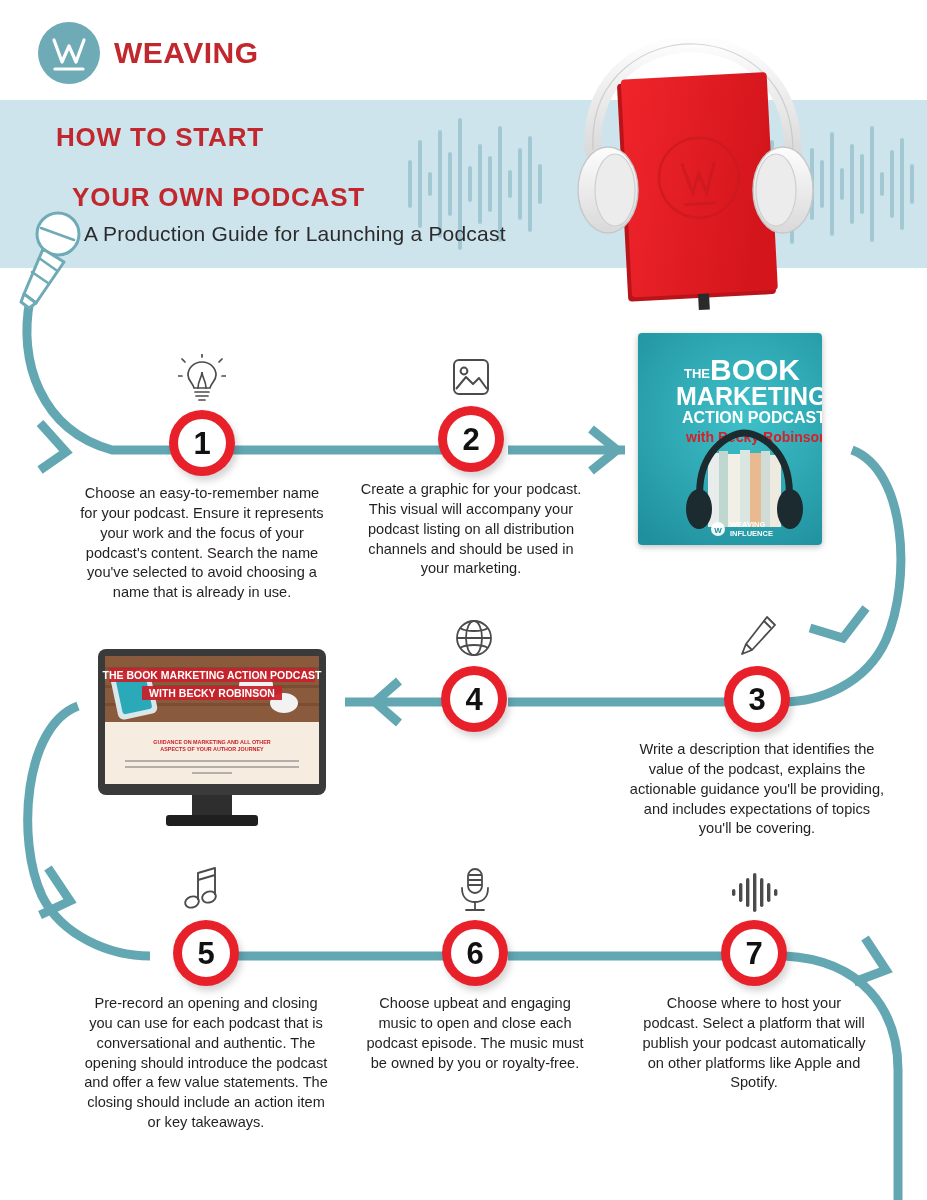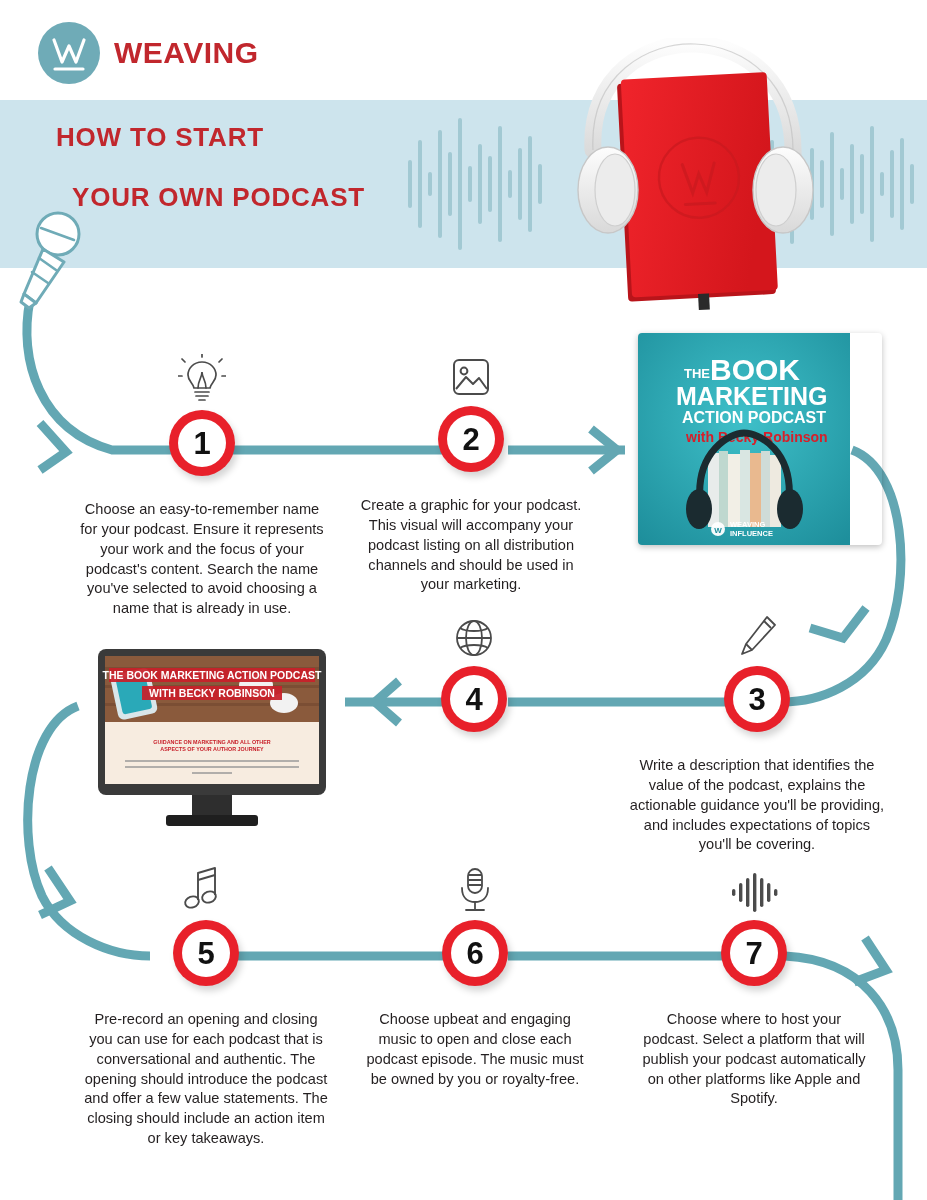--- a/index.html
+++ b/index.html
@@ -23,35 +23,35 @@
   
   .band{position:absolute;left:0;top:100px;width:927px;height:168px;background:#cde4ed;overflow:hidden;}
   .band-wave{position:absolute;left:0;top:0;width:927px;height:168px;opacity:.55;}
   .title-block{position:absolute;left:56px;top:122px;z-index:6;}
   .title-l1,.title-l2{font-weight:bold;font-size:26px;letter-spacing:.8px;color:#c1272d;line-height:1.22;}
   .title-l2{margin-left:16px;margin-top:28px;}
   .subtitle{position:absolute;left:84px;top:222px;font-size:21px;color:#2b2b2b;z-index:6;letter-spacing:.2px;}
 
   
   .hero-img{position:absolute;left:545px;top:38px;width:290px;height:280px;z-index:7;}
-  .cover-img{position:absolute;left:638px;top:333px;width:244px;height:212px;border-radius:4px;overflow:hidden;
+  .cover-img{position:absolute;left:638px;top:333px;width:184px;height:212px;border-radius:4px;overflow:hidden;
      box-shadow:0 2px 6px rgba(0,0,0,.25);z-index:5;}
   .monitor-img{position:absolute;left:88px;top:645px;width:248px;height:190px;z-index:5;}
 
   
   .flow{position:absolute;left:0;top:0;width:927px;height:1200px;z-index:2;}
 
   
   .step{position:absolute;z-index:6;display:flex;flex-direction:column;align-items:center;}
   .step-icon{height:52px;display:flex;align-items:flex-end;justify-content:center;margin-bottom:6px;}
   .badge{width:66px;height:66px;border-radius:50%;background:#e8202a;display:flex;align-items:center;justify-content:center;
      box-shadow:3px 5px 7px rgba(0,0,0,.17);position:relative;}
   .badge-inner{width:48px;height:48px;border-radius:50%;background:#fff;display:flex;align-items:center;justify-content:center;}
   .badge-num{font-size:31px;font-weight:bold;color:#111;line-height:1;}
-  .step-text{margin-top:24px;text-align:center;font-size:14.6px;line-height:1.36;color:#231f20;}
+  .step-text{margin-top:8px;text-align:center;font-size:14.6px;line-height:1.36;color:#231f20;}
 
   .s1{left:78px;top:352px;width:248px;}
   .s2{left:358px;top:348px;width:226px;}
   .s3{left:628px;top:608px;width:258px;}
   .s4{left:360px;top:608px;width:228px;}
   .s5{left:82px;top:862px;width:248px;}
   .s6{left:360px;top:862px;width:230px;}
   .s7{left:638px;top:862px;width:232px;}
 </style>
 </head>
@@ -117,20 +117,21 @@
         <rect x="900" y="38" width="4" height="92" rx="2"></rect>
           <rect x="910" y="64" width="4" height="40" rx="2"></rect>
       </g>
     </svg>
   </div>
 
   <div class="title-block">
     <div class="title-l1">HOW TO START</div>
     <div class="title-l2">YOUR OWN PODCAST</div>
   </div>
+  <div class="subtitle">A Production Guide for Launching a Podcast</div>
 
   <svg style="position:absolute;left:8px;top:208px;z-index:7;" width="86" height="110" viewBox="0 0 86 110">
     <g fill="#ffffff" stroke="#6fabb7" stroke-width="3" stroke-linejoin="round">
       <circle cx="50" cy="26" r="21"></circle>
       <path d="M35 41 L16 86 L28 95 L56 54 Z"></path>
       <path d="M16 86 L13 94 L21 100 L28 95 Z"></path>
     </g>
     <g stroke="#6fabb7" stroke-width="2.6" fill="none" stroke-linecap="round">
       <line x1="33" y1="20" x2="66" y2="32"></line>
       <line x1="31" y1="50" x2="48" y2="62"></line>

